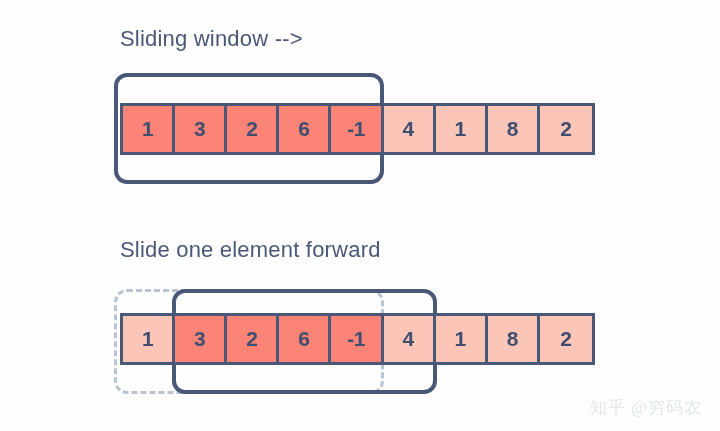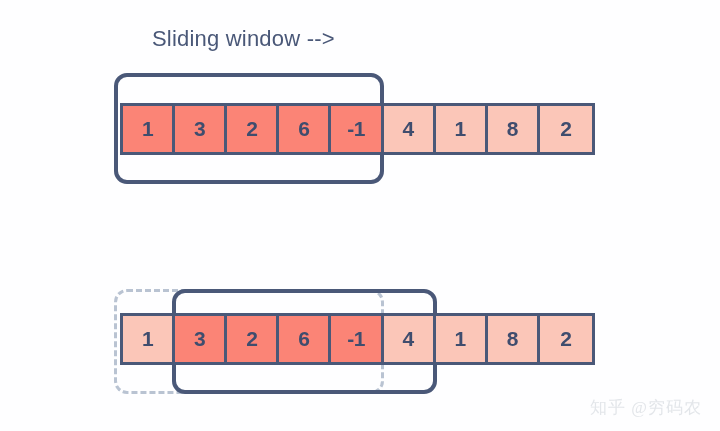--- a/index.html
+++ b/index.html
@@ -24,21 +24,21 @@
   
   .caption {
     position: absolute;
     font-family: "Liberation Sans", sans-serif;
     font-size: 22px;
     font-weight: 400;
     color: #4a5878;
     letter-spacing: 0.2px;
     white-space: nowrap;
   }
-  #caption-1 { left: 120px; top: 26px; margin-left: 32px; }
+  #caption-1 { left: 120px; top: 26px; }
   #caption-2 { left: 120px; top: 237px; }
 
   
   .array-row {
     position: absolute;
     display: flex;
     height: 52px;
     border: 3px solid #4a5878;
     box-sizing: border-box;
     z-index: 4;
@@ -111,20 +111,21 @@
     <div class="cell active">3</div>
     <div class="cell active">2</div>
     <div class="cell active">6</div>
     <div class="cell active">-1</div>
     <div class="cell inactive">4</div>
     <div class="cell inactive">1</div>
     <div class="cell inactive">8</div>
     <div class="cell inactive">2</div>
   </div>
 
+  <div class="caption" id="caption-2">Slide one element forward</div>
 
   <div class="window-frame dashed" id="window-2-old"></div>
 
   <div class="window-frame solid" id="window-2-new"></div>
 
   <div class="array-row" id="array-row-2">
     <div class="cell inactive">1</div>
     <div class="cell active">3</div>
     <div class="cell active">2</div>
     <div class="cell active">6</div>

